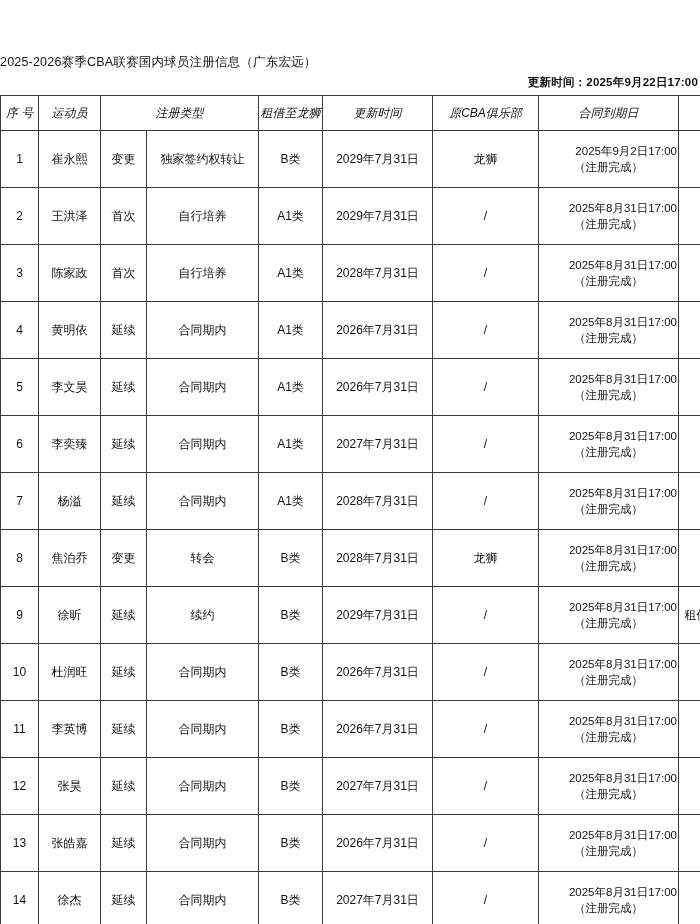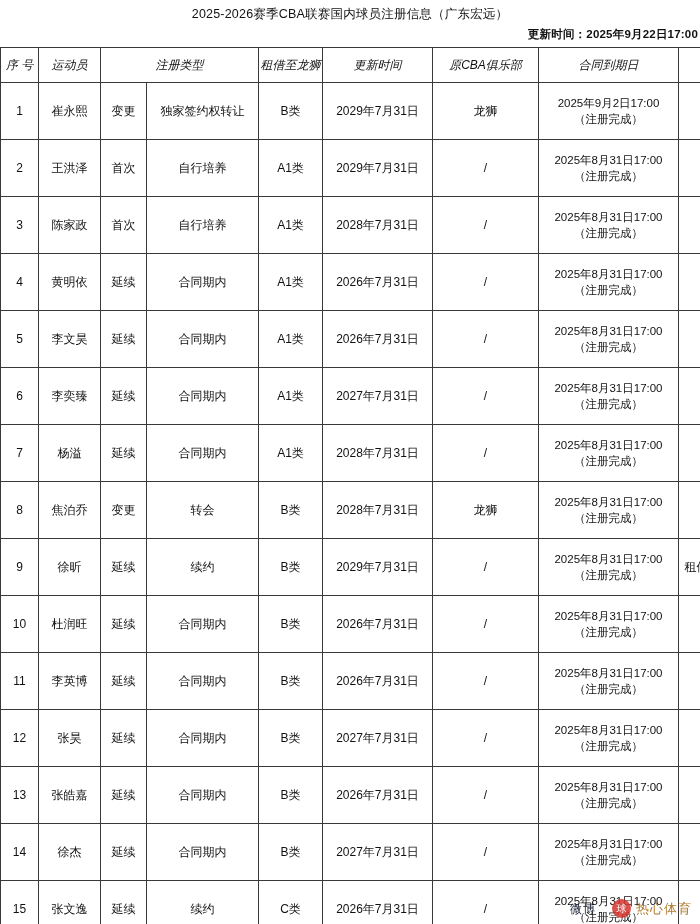--- a/index.html
+++ b/index.html
@@ -15,26 +15,26 @@
     overflow: hidden;
     position: relative;
   }
   .page {
     width: 700px;
     height: 924px;
     position: relative;
     box-sizing: border-box;
   }
   .doc-title {
-    text-align: center;
     font-size: 12.5px;
     color: #111;
     padding: 6px 0 5px 0;
     letter-spacing: 0.2px;
     line-height: 1.3;
+    margin-top: 48px;
   }
   .update-line {
     text-align: right;
     font-size: 11.5px;
     color: #111;
     padding: 0 2px 5px 0;
     letter-spacing: 0.2px;
     white-space: nowrap;
     font-weight: bold;
   }
@@ -75,21 +75,21 @@
 
   .red { color: #c00000; }
   .deadline-cell {
     font-size: 11.5px;
     line-height: 1.55;
   }
   .deadline-sub {
     display: block;
     font-size: 11.5px;
   }
-  .nowrap { white-space: nowrap; }
+  .nowrap { white-space: nowrap; text-align: right; }
 
   
   .watermark {
     position: absolute;
     right: 8px;
     bottom: 6px;
     display: flex;
     align-items: center;
     gap: 5px;
     opacity: 0.85;

